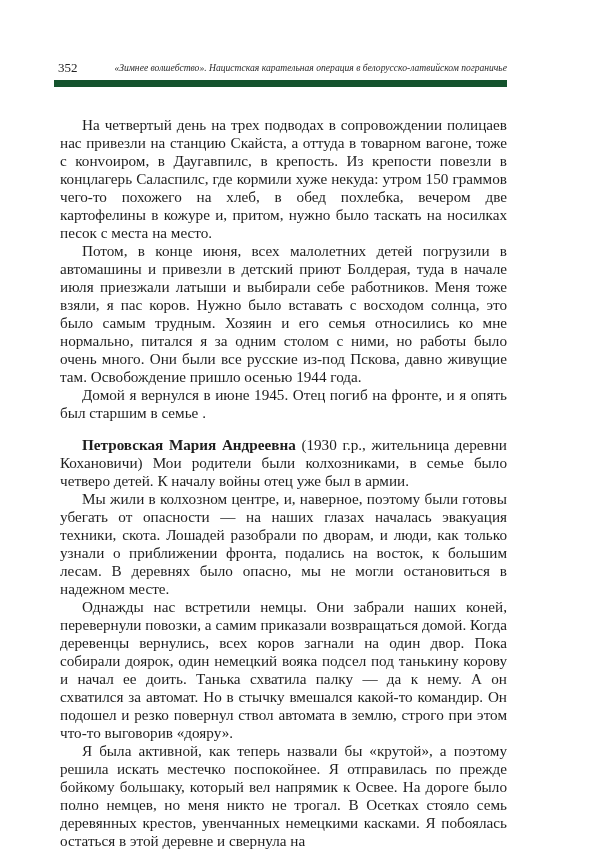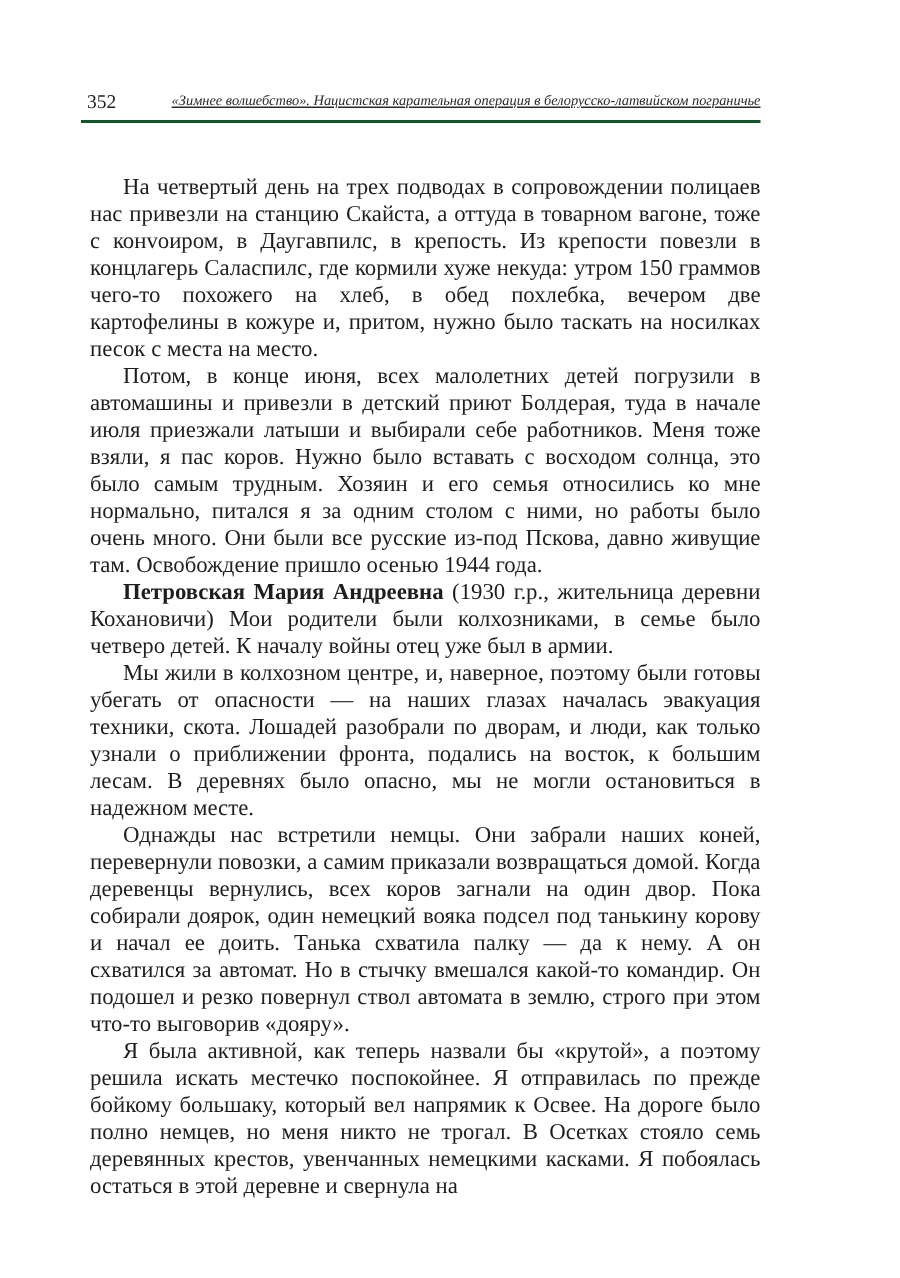--- a/index.html
+++ b/index.html
@@ -20,76 +20,77 @@
     left: 0; top: 0;
     width: 600px;
     height: 852px;
   }
   .running-head {
     position: absolute;
     left: 54px;
     top: 58px;
     width: 453px;
     height: 22px;
-    border-bottom: 2px solid #14532d;
+    border-bottom: 7px solid #14532d;
   }
   .page-number {
     position: absolute;
     left: 4px;
     top: 2px;
     font-size: 13px;
     line-height: 16px;
     color: #222;
   }
   .running-title {
     position: absolute;
     right: 0;
     top: 3px;
     font-size: 9.6px;
     line-height: 14px;
     font-style: italic;
     white-space: nowrap;
     color: #2a2a2a;
-    text-decoration: underline;
   }
   .body-text {
     position: absolute;
     left: 60px;
     top: 116px;
     width: 447px;
     font-size: 15.2px;
     line-height: 18px;
     text-align: justify;
     hyphens: manual;
   }
   .body-text p {
     margin: 0;
     text-indent: 22px;
   }
   .body-text p.no-indent {
     text-indent: 0;
   }
   .body-text p.section-start {
+    margin-top: 14px;
   }
   .bold-name {
     font-weight: bold;
   }
 </style>
 </head>
 <body>
 
 <div class="page">
 
   <div class="running-head">
     <span class="page-number">352</span>
     <span class="running-title">«Зимнее волшебство». Нацистская карательная операция в белорусско-латвийском пограничье</span>
   </div>
 
   <div class="body-text">
     <p>На четвертый день на трех подводах в сопровождении полицаев нас привезли на станцию Скайста, а оттуда в товарном вагоне, тоже с кон­vоиром, в Даугавпилс, в крепость. Из крепости повезли в концлагерь Са­ласпилс, где кормили хуже некуда: утром 150 граммов чего-то похожего на хлеб, в обед похлебка, вечером две картофелины в кожуре и, притом, нужно было таскать на носилках песок с места на место.</p>
     <p>Потом, в конце июня, всех малолетних детей погрузили в автомашины и привезли в детский приют Болдерая, туда в начале июля приезжали ла­тыши и выбирали себе работников. Меня тоже взяли, я пас коров. Нужно было вставать с восходом солнца, это было самым трудным. Хозяин и его семья относились ко мне нормально, питался я за одним столом с ними, но работы было очень много. Они были все русские из-под Пскова, давно живущие там. Освобождение пришло осенью 1944 года.</p>
+    <p>Домой я вернулся в июне 1945. Отец погиб на фронте, и я опять был старшим в семье .</p>
     <p class="section-start"><span class="bold-name">Петровская Мария Андреевна</span><span> (1930 г.р., жительница деревни Ко­хановичи) Мои родители были колхозниками, в семье было четверо детей. К началу войны отец уже был в армии.</span></p>
     <p>Мы жили в колхозном центре, и, наверное, поэтому были готовы убе­гать от опасности — на наших глазах началась эвакуация техники, скота. Лошадей разобрали по дворам, и люди, как только узнали о приближении фронта, подались на восток, к большим лесам. В деревнях было опасно, мы не могли остановиться в надежном месте.</p>
     <p>Однажды нас встретили немцы. Они забрали наших коней, перевер­нули повозки, а самим приказали возвращаться домой. Когда деревенцы вернулись, всех коров загнали на один двор. Пока собирали доярок, один немецкий вояка подсел под танькину корову и начал ее доить. Танька схва­тила палку — да к нему. А он схватился за автомат. Но в стычку вмешался какой-то командир. Он подошел и резко повернул ствол автомата в землю, строго при этом что-то выговорив «дояру».</p>
     <p>Я была активной, как теперь назвали бы «крутой», а поэтому решила искать местечко поспокойнее. Я отправилась по прежде бойкому больша­ку, который вел напрямик к Освее. На дороге было полно немцев, но меня никто не трогал. В Осетках стояло семь деревянных крестов, увенчанных немецкими касками. Я побоялась остаться в этой деревне и свернула на</p>
   </div>
 
 </div>
 
 </body></html>

